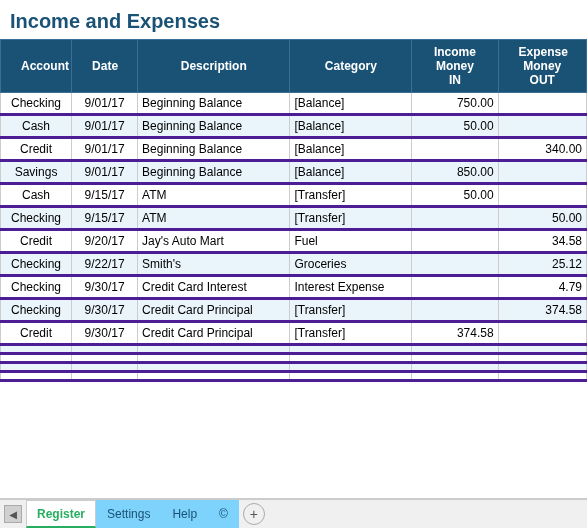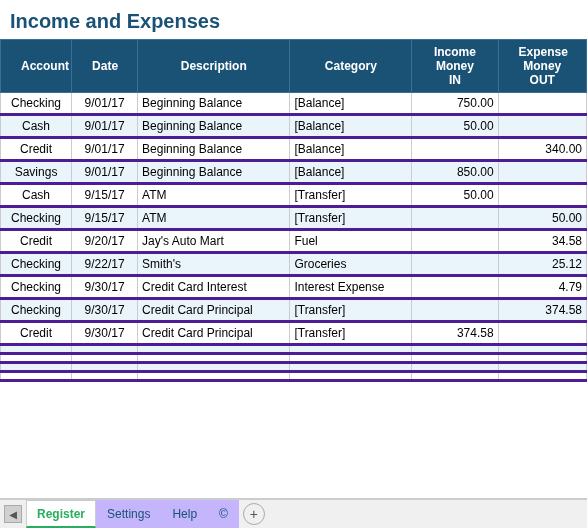--- a/index.html
+++ b/index.html
@@ -85,21 +85,21 @@
       cursor: pointer;
       margin-right: 4px;
       color: #555;
     }
     .tab {
       padding: 4px 10px;
       font-size: 12px;
       cursor: pointer;
       border: 1px solid transparent;
       color: #1a5276;
-      background: #c4b5fd;
+      background: #7dd3fc;
       height: 28px;
       display: flex;
       align-items: center;
     }
     .tab.active {
       background: #fff;
       border: 1px solid #ccc;
       border-bottom: 2px solid #27ae60;
       color: #27ae60;
       font-weight: bold;

